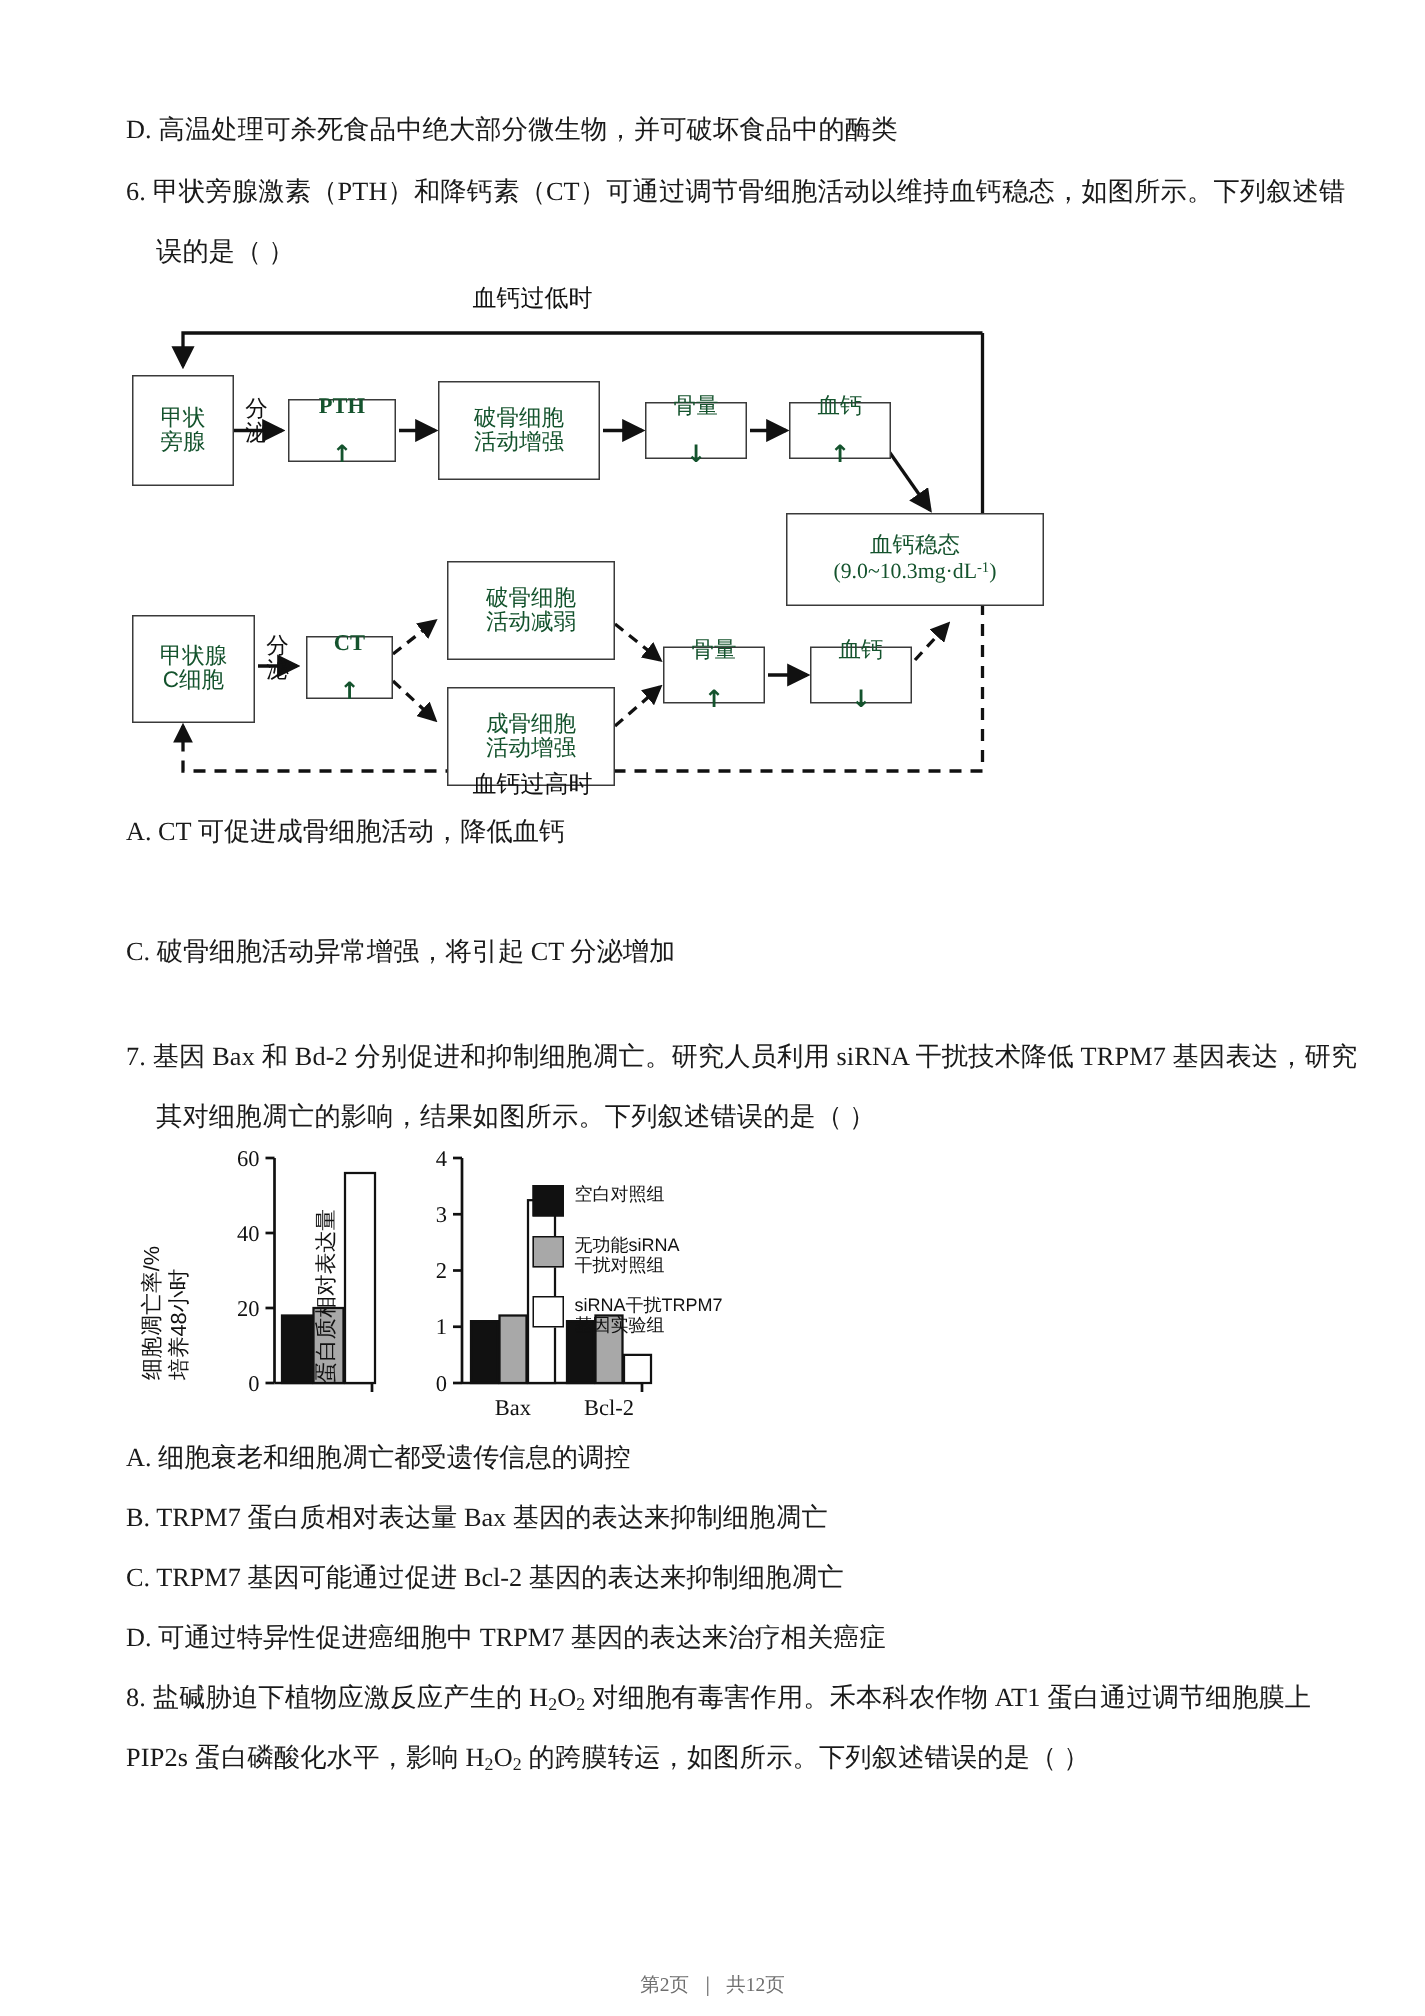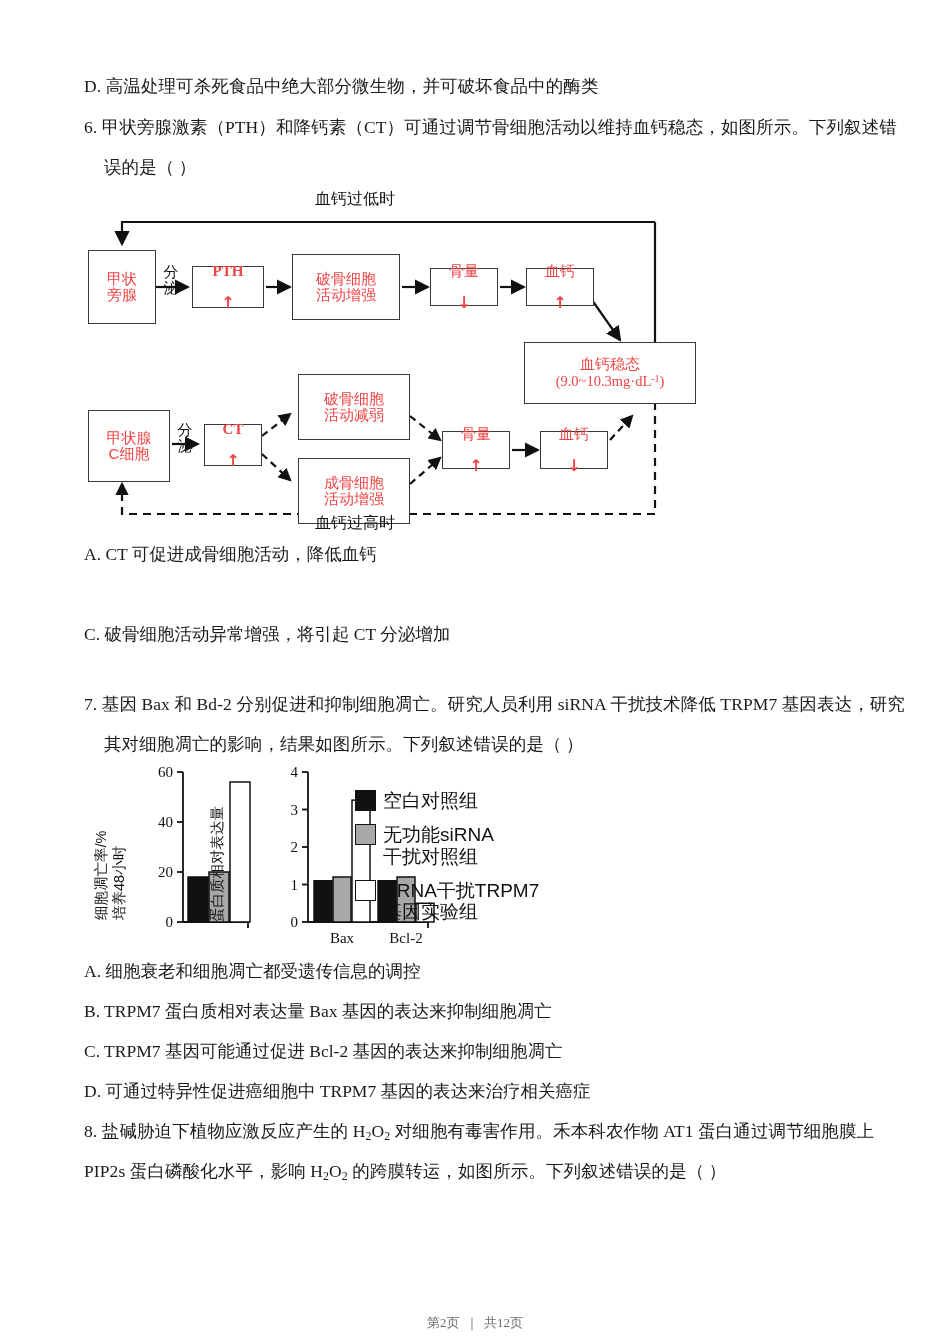--- a/index.html
+++ b/index.html
@@ -36,21 +36,21 @@
   .footer .sep{padding:0 6px;}
 
   
   .diagram{position:absolute;left:80px;top:192px;width:620px;height:340px;}
   .diagram svg{display:block;}
 
   .dbox{
     position:absolute;border:1.6px solid #3a3a3a;background:#fff;
     display:flex;flex-direction:column;align-items:center;justify-content:center;
     font-family:"Liberation Sans","DejaVu Sans",sans-serif;
-    font-size:15px;line-height:1.08;color:#ef4444;text-align:center;
+    font-size:15px;line-height:1.08;color:#14532d;text-align:center;
     box-sizing:border-box;
   }
   .dbox.lat{font-family:"Liberation Serif",serif;font-weight:bold;}
   .dlabel{
     position:absolute;font-family:Liberation Mono, monospace;
     font-size:15px;line-height:1.05;text-align:center;color:#111;
   }
   .dlabel.big{font-size:16px;}
   .row{display:flex;align-items:center;justify-content:center;gap:16px;}
   .arrw{font-family:"DejaVu Sans",sans-serif;font-weight:bold;font-size:16px;line-height:1;}
@@ -58,21 +58,21 @@
   .homeo .l2{font-family:"Liberation Serif",serif;font-size:14.5px;margin-top:1px;}
 
   
   .charts{position:absolute;left:80px;top:762px;width:560px;height:200px;}
   .charts svg{display:block;}
   .legend{position:absolute;left:275px;top:28px;}
   .lg-row{display:flex;align-items:flex-start;margin-bottom:13px;}
   .lg-sw{width:19px;height:19px;border:1.5px solid #111;margin-right:7px;flex:none;}
   .lg-tx{
     font-family:"Liberation Sans","DejaVu Sans",sans-serif;
-    font-size:19px;line-height:1.12;white-space:pre-line;color:#111;
+    font-size:12px;line-height:1.12;white-space:pre-line;color:#111;
   }
 </style>
 </head>
 <body>
 
 <div class="page">
 
   <div class="q-line" style="left:84px;top:78px;">D. 高温处理可杀死食品中绝大部分微生物，并可破坏食品中的酶类</div>
 
   <div class="q-line" style="left:84px;top:119px;">6. 甲状旁腺激素（PTH）和降钙素（CT）可通过调节骨细胞活动以维持血钙稳态，如图所示。下列叙述错</div>

